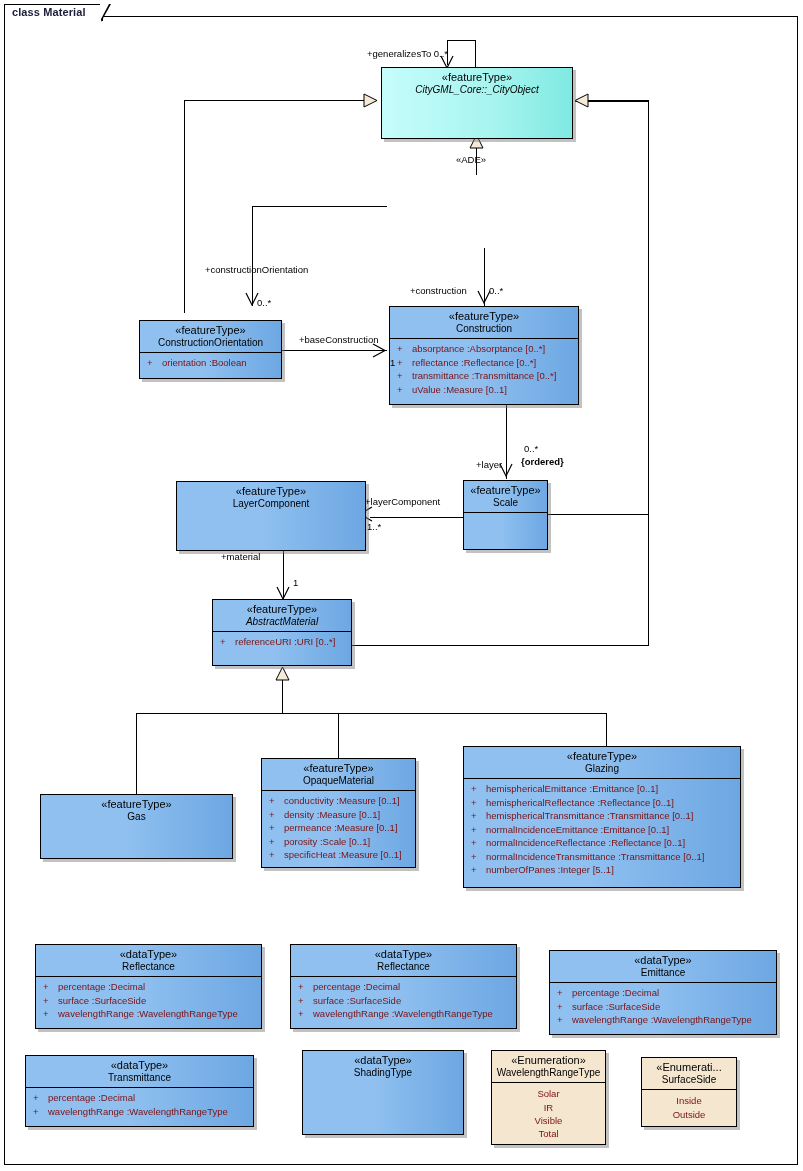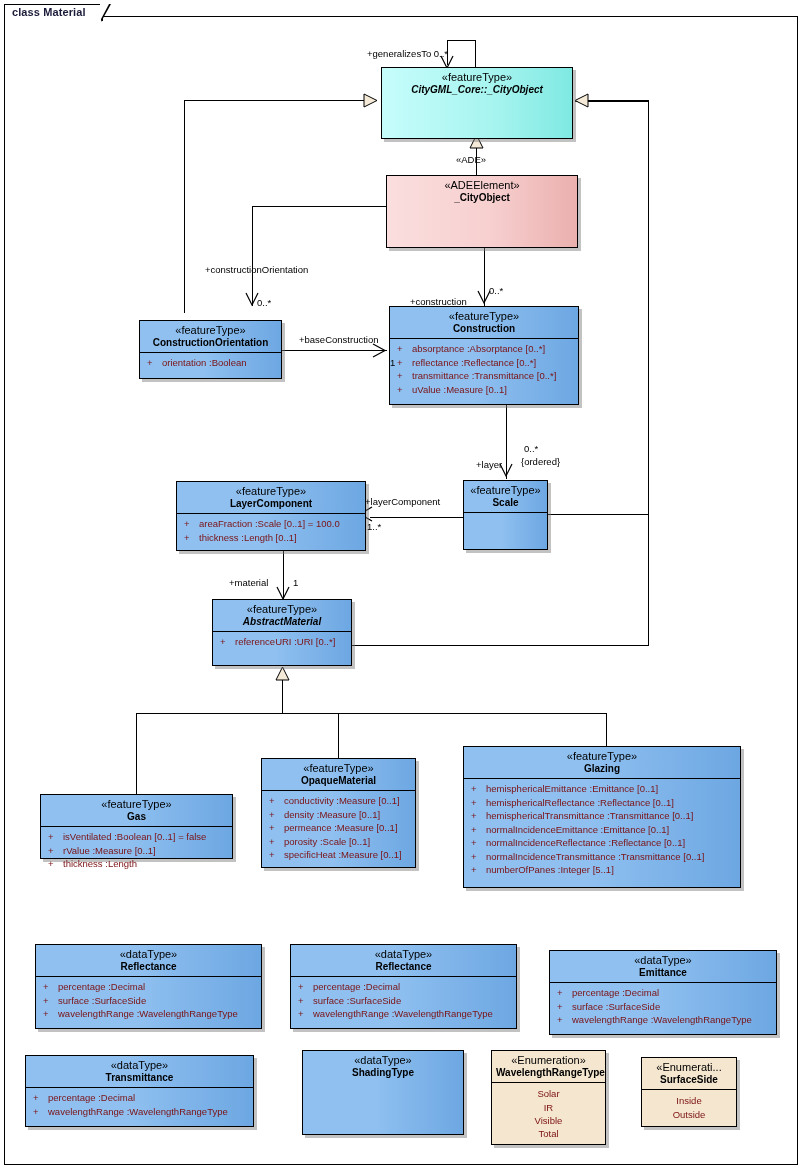--- a/index.html
+++ b/index.html
@@ -71,21 +71,21 @@
     padding:3px 4px 4px 4px;
     line-height:1.16;
   }
   .uml .stereo{
     font-size:11px;
     color:#000;
     display:block;
   }
   .uml .cname{
     font-size:10px;
-    font-weight:bold;
+    font-weight:normal;
     color:#000;
     display:block;
   }
   .uml .cname.abstract{font-style:italic;}
   .uml .compart{
     border-top:1px solid #000;
     padding:3px 2px 4px 2px;
   }
   .uml .attr{
     font-size:9.5px;
@@ -180,21 +180,21 @@
       </svg>
   </div>
   <div class="lbl" style="left:456px;top:154px;">«ADE»</div>
 
   <div class="ln lnv" style="left:484px;top:248px;height:58px;"></div>
   <div class="arw" style="left:476px;top:290px;">
     <svg width="18" height="16" viewBox="0 0 18 16">
         <path d="M2 1 L8 13 L14 1" fill="none" stroke="#000" stroke-width="1.2"></path>
       </svg>
   </div>
-  <div class="lbl" style="left:410px;top:296px;">+construction</div>
+  <div class="lbl" style="left:410px;top:285px;">+construction</div>
   <div class="lbl" style="left:489px;top:285px;">0..*</div>
 
   <div class="ln lnh" style="left:252px;top:206px;width:135px;"></div>
   <div class="ln lnv" style="left:252px;top:206px;height:100px;"></div>
   <div class="arw" style="left:244px;top:292px;">
     <svg width="18" height="16" viewBox="0 0 18 16">
         <path d="M2 1 L8 13 L14 1" fill="none" stroke="#000" stroke-width="1.2"></path>
       </svg>
   </div>
   <div class="lbl" style="left:205px;top:264px;">+constructionOrientation</div>
@@ -210,64 +210,58 @@
   <div class="lbl" style="left:390px;top:357px;">1</div>
 
   <div class="ln lnv" style="left:506px;top:405px;height:74px;"></div>
   <div class="arw" style="left:498px;top:463px;">
     <svg width="18" height="16" viewBox="0 0 18 16">
         <path d="M2 1 L8 13 L14 1" fill="none" stroke="#000" stroke-width="1.2"></path>
       </svg>
   </div>
   <div class="lbl" style="left:476px;top:459px;">+layer</div>
   <div class="lbl" style="left:524px;top:443px;">0..*</div>
-  <div class="lbl" style="left:521px;top:456px;">{ordered}</div>
+  <div class="lbl" style="left:521px;top:456px;font-weight:bold;">{ordered}</div>
 
   <div class="ln lnh" style="left:370px;top:517px;width:93px;"></div>
   <div class="arw" style="left:357px;top:504px;">
     <svg width="18" height="22" viewBox="0 0 18 22">
         <path d="M15 3 L3 10 L15 17" fill="none" stroke="#000" stroke-width="1.2"></path>
       </svg>
   </div>
   <div class="lbl" style="left:365px;top:496px;">+layerComponent</div>
   <div class="lbl" style="left:367px;top:521px;">1..*</div>
 
   <div class="ln lnv" style="left:283px;top:551px;height:48px;"></div>
   <div class="arw" style="left:275px;top:586px;">
     <svg width="18" height="16" viewBox="0 0 18 16">
         <path d="M2 1 L8 13 L14 1" fill="none" stroke="#000" stroke-width="1.2"></path>
       </svg>
   </div>
-  <div class="lbl" style="left:221px;top:577px;margin-left:8px;">+material</div>
+  <div class="lbl" style="left:221px;top:551px;">+material</div>
   <div class="lbl" style="left:293px;top:577px;">1</div>
 
   <div class="tri" style="left:275px;top:666px;">
     <svg width="15" height="16" viewBox="0 0 15 16">
         <path d="M7.5 1 L14 14 L1 14 Z" fill="#f5ead7" stroke="#000" stroke-width="1"></path>
       </svg>
   </div>
   <div class="ln lnv" style="left:282px;top:680px;height:33px;"></div>
   <div class="ln lnh" style="left:136px;top:713px;width:470px;"></div>
   <div class="ln lnv" style="left:136px;top:713px;height:81px;"></div>
   <div class="ln lnv" style="left:338px;top:713px;height:45px;"></div>
   <div class="ln lnv" style="left:606px;top:713px;height:33px;"></div>
 
   <div class="uml cyan" style="left:381px;top:67px;width:192px;height:72px;">
     <div class="hdr">
       <span class="stereo">«featureType»</span>
       <span class="cname abstract">CityGML_Core::_CityObject</span>
     </div>
   </div>
 
-  <div class="uml pink" style="left:386px;top:175px;width:192px;height:73px;">
-    <div class="hdr">
-      <span class="stereo">«ADEElement»</span>
-      <span class="cname">_CityObject</span>
-    </div>
-  </div>
 
   <div class="uml blue" style="left:139px;top:320px;width:143px;height:59px;">
     <div class="hdr">
       <span class="stereo">«featureType»</span>
       <span class="cname">ConstructionOrientation</span>
     </div>
     <div class="compart">
       <div class="attr"><span class="vis">+</span><span>orientation  :Boolean</span></div>
     </div>
   </div>
@@ -283,24 +277,20 @@
       <div class="attr"><span class="vis">+</span><span>transmittance  :Transmittance [0..*]</span></div>
       <div class="attr"><span class="vis">+</span><span>uValue  :Measure [0..1]</span></div>
     </div>
   </div>
 
   <div class="uml blue" style="left:176px;top:481px;width:190px;height:70px;">
     <div class="hdr">
       <span class="stereo">«featureType»</span>
       <span class="cname">LayerComponent</span>
     </div>
-    <div class="compart">
-      <div class="attr"><span class="vis">+</span><span>areaFraction  :Scale [0..1] = 100.0</span></div>
-      <div class="attr"><span class="vis">+</span><span>thickness  :Length [0..1]</span></div>
-    </div>
   </div>
 
   <div class="uml blue" style="left:463px;top:480px;width:85px;height:70px;">
     <div class="hdr">
       <span class="stereo">«featureType»</span>
       <span class="cname">Scale</span>
     </div>
     <div class="compart" style="height:28px;"></div>
   </div>
 
@@ -311,25 +301,20 @@
     </div>
     <div class="compart">
       <div class="attr"><span class="vis">+</span><span>referenceURI  :URI [0..*]</span></div>
     </div>
   </div>
 
   <div class="uml blue" style="left:40px;top:794px;width:193px;height:65px;">
     <div class="hdr">
       <span class="stereo">«featureType»</span>
       <span class="cname">Gas</span>
-    </div>
-    <div class="compart">
-      <div class="attr"><span class="vis">+</span><span>isVentilated  :Boolean [0..1] = false</span></div>
-      <div class="attr"><span class="vis">+</span><span>rValue  :Measure [0..1]</span></div>
-      <div class="attr"><span class="vis">+</span><span>thickness  :Length</span></div>
     </div>
   </div>
 
   <div class="uml blue" style="left:261px;top:758px;width:155px;height:110px;">
     <div class="hdr">
       <span class="stereo">«featureType»</span>
       <span class="cname">OpaqueMaterial</span>
     </div>
     <div class="compart">
       <div class="attr"><span class="vis">+</span><span>conductivity  :Measure [0..1]</span></div>

